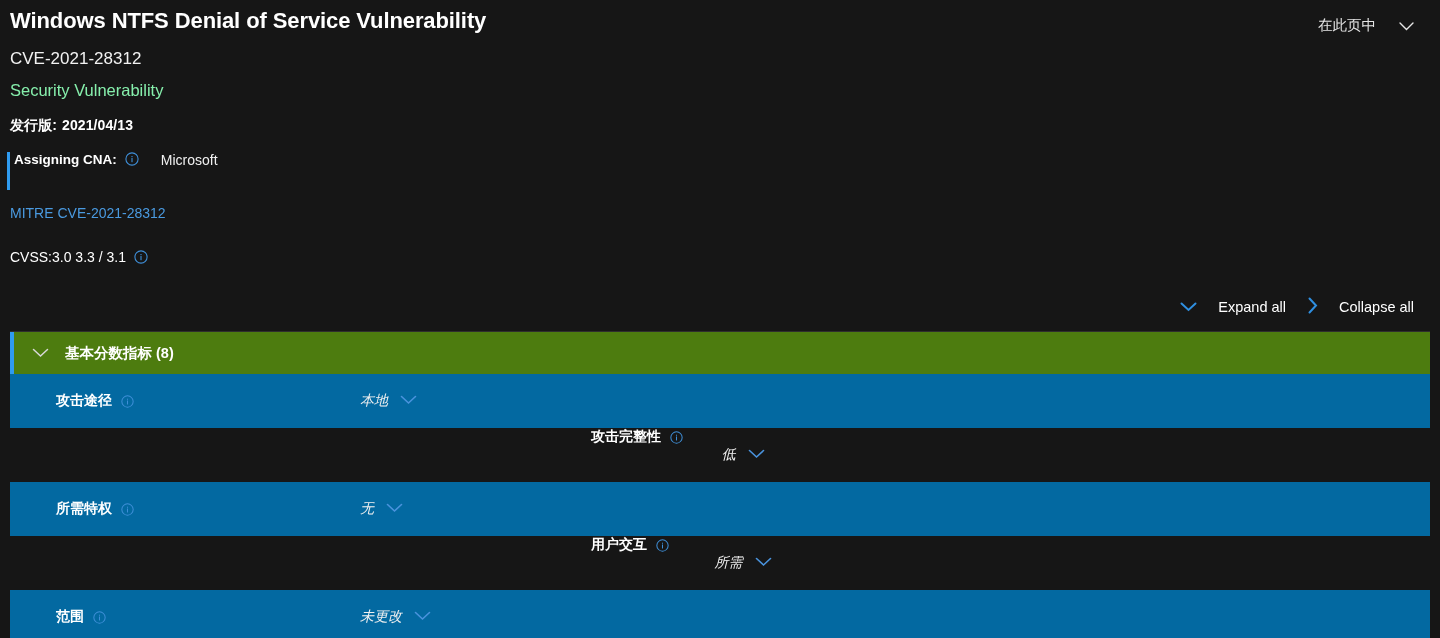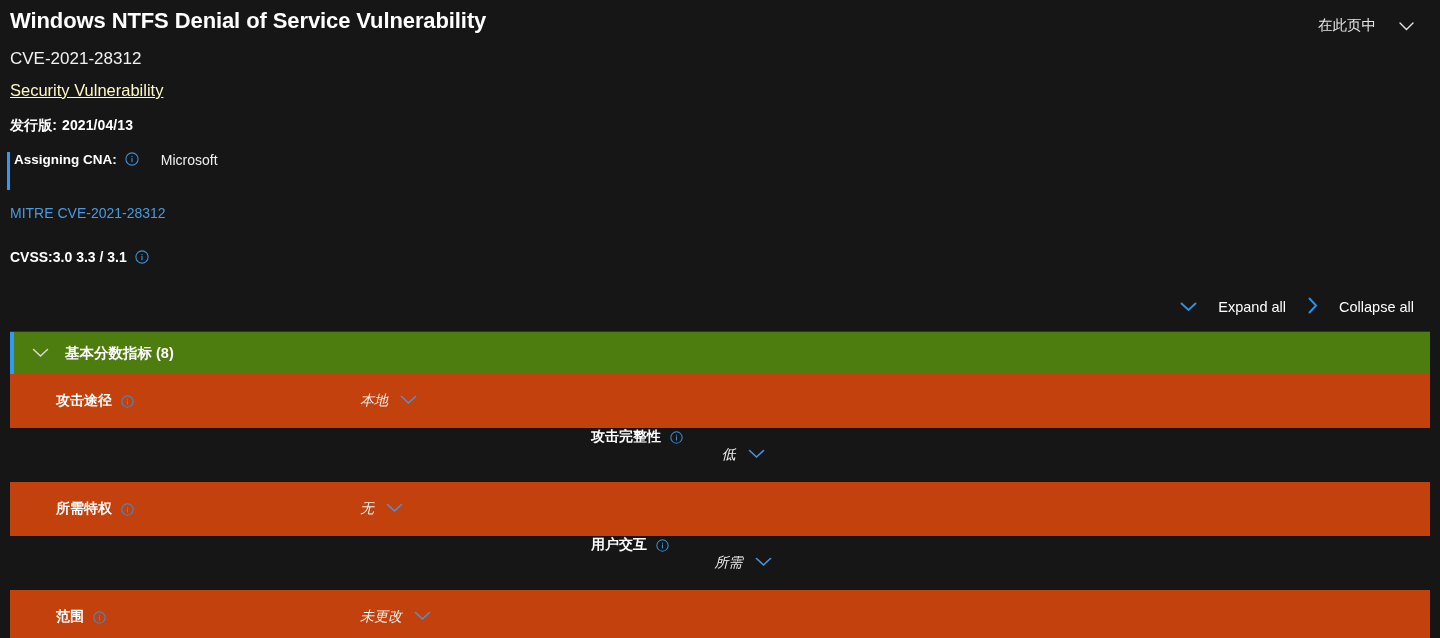--- a/index.html
+++ b/index.html
@@ -56,22 +56,21 @@
     font-size: 17px;
     font-weight: normal;
     color: #f2f2f2;
   }
   .cve-type {
     position: absolute;
     top: 81px;
     left: 10px;
     font-size: 16.5px;
     font-weight: normal;
-    color: #fef9c3;
-    text-decoration: underline;
+    color: #86efac;
   }
   .release {
     position: absolute;
     top: 117px;
     left: 10px;
     font-size: 14px;
     font-weight: bold;
     color: #ffffff;
     letter-spacing: 0.1px;
   }
@@ -112,21 +111,21 @@
   }
 
   
   .cvss-line {
     position: absolute;
     top: 249px;
     left: 10px;
     display: flex;
     align-items: center;
     font-size: 14px;
-    font-weight: bold;
+    font-weight: normal;
     color: #ffffff;
   }
 
   
   .info-icon {
     display: inline-flex;
     align-items: center;
     justify-content: center;
     width: 14px;
     height: 14px;
@@ -179,21 +178,21 @@
     color: #ffffff;
   }
 
   
   .rows { width: 100%; }
   .metric-row {
     display: flex;
     align-items: center;
     height: 54px;
     padding-left: 46px;
-    background: #c2410c;
+    background: #0369a1;
   }
   .metric-row.alt { background: #161616; flex-direction: column; }
 
   .metric-label {
     display: flex;
     align-items: center;
     width: 304px;
     flex: 0 0 auto;
     font-size: 14px;
     font-weight: bold;

